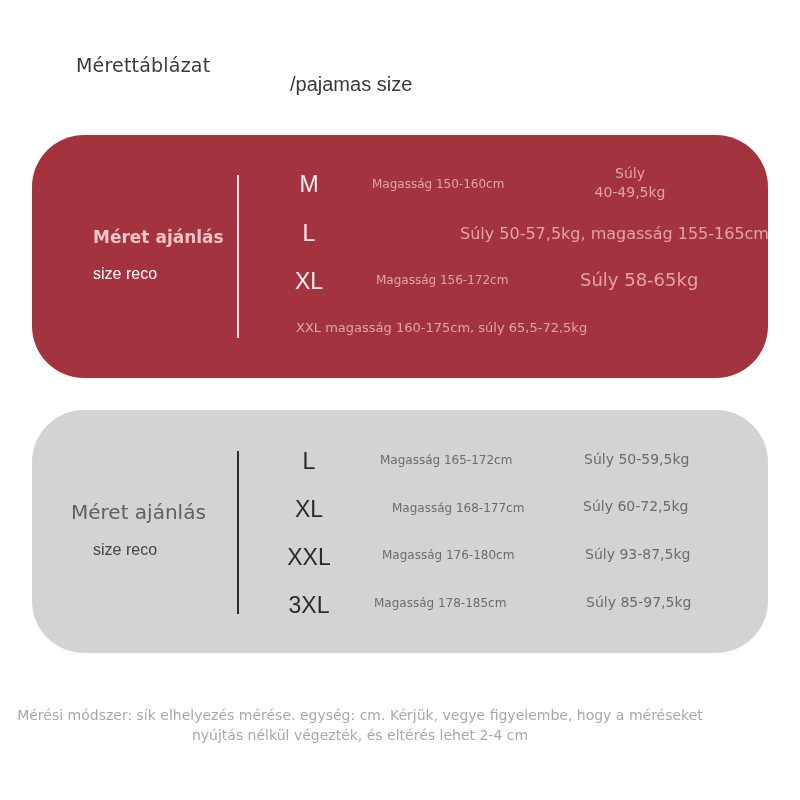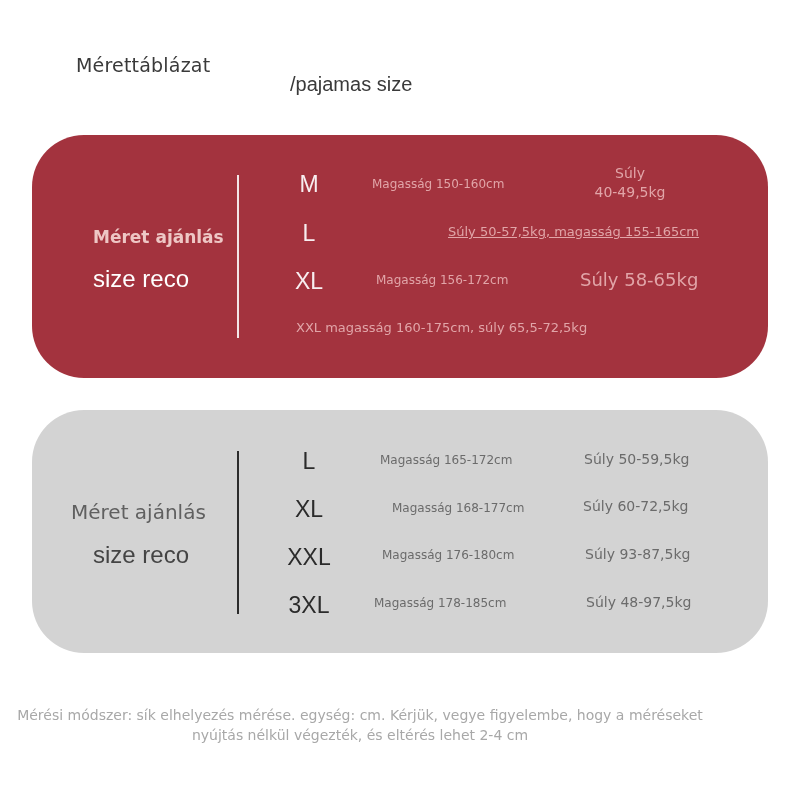--- a/index.html
+++ b/index.html
@@ -17,21 +17,21 @@
   .panel { position: absolute; left: 32px; width: 736px; border-radius: 52px; }
   .panel-red  { top: 135px; height: 243px; background: #a3333e; }
   .panel-gray { top: 410px; height: 243px; background: #d3d3d3; }
 
   .divider { position: absolute; width: 2px; }
   .divider-red  { left: 237px; top: 175px; height: 163px; background: #f3e6e8; }
   .divider-gray { left: 237px; top: 451px; height: 163px; background: #2b2b2b; }
 
   
   .label-hu { font-size: 17px; }
-  .label-en { font-family: "Liberation Sans", sans-serif; font-size: 24px; }
+  .label-en { font-family: "Liberation Sans", sans-serif; font-size: 16px; }
   .red .label-hu { left: 93px; top: 227px; color: #eec7c5; font-weight: bold; }
   .red .label-en { left: 93px; top: 265px; color: #ffffff; }
   .gray .label-hu { left: 71px; top: 500px; color: #606060; font-size: 20px; }
   .gray .label-en { left: 93px; top: 541px; color: #444444; }
 
   
   .size { font-family: "Liberation Sans", sans-serif; font-size: 23px; text-align: center; width: 60px; }
   .red .size  { color: #f8eef0; }
   .gray .size { color: #2b2b2b; }
 
@@ -60,21 +60,21 @@
   <div class="abs label-hu">Méret ajánlás</div>
   <div class="abs label-en">size reco</div>
   <div class="divider divider-red"></div>
 
   <div class="abs size" style="left:279px; top:171px;">M</div>
   <div class="abs meas m-sm" style="left:372px; top:177px;">Magasság 150-160cm</div>
   <div class="abs meas m-md center" style="left:590px; top:165px; width:80px;">Súly</div>
   <div class="abs meas m-md center" style="left:580px; top:184px; width:100px;">40-49,5kg</div>
 
   <div class="abs size" style="left:279px; top:220px;">L</div>
-  <div class="abs meas m-sm" style="left:448px; top:224px; font-size:13px;text-decoration:underline;">Súly 50-57,5kg, magasság 155-165cm</div>
+  <div class="abs meas m-sm" style="left:460px; top:224px; font-size:16px;">Súly 50-57,5kg, magasság 155-165cm</div>
 
   <div class="abs size" style="left:279px; top:268px;">XL</div>
   <div class="abs meas m-sm" style="left:376px; top:273px;">Magasság 156-172cm</div>
   <div class="abs meas m-lg" style="left:580px; top:269px;">Súly 58-65kg</div>
 
   <div class="abs meas" style="left:296px; top:320px; font-size:13px;">XXL magasság 160-175cm, súly 65,5-72,5kg</div>
 </div>
 
 <div class="gray">
   <div class="panel panel-gray"></div>
@@ -89,19 +89,19 @@
   <div class="abs size" style="left:279px; top:496px;">XL</div>
   <div class="abs meas m-sm" style="left:392px; top:501px;">Magasság 168-177cm</div>
   <div class="abs meas m-md" style="left:583px; top:498px;">Súly 60-72,5kg</div>
 
   <div class="abs size" style="left:279px; top:544px;">XXL</div>
   <div class="abs meas m-sm" style="left:382px; top:548px;text-align:right;">Magasság 176-180cm</div>
   <div class="abs meas m-md" style="left:585px; top:546px;">Súly 93-87,5kg</div>
 
   <div class="abs size" style="left:279px; top:592px;">3XL</div>
   <div class="abs meas m-sm" style="left:374px; top:596px;">Magasság 178-185cm</div>
-  <div class="abs meas m-md" style="left:586px; top:594px;">Súly 48-97,5kg</div>
+  <div class="abs meas m-md" style="left:586px; top:594px;">Súly 85-97,5kg</div>
 </div>
 
 <div class="footer">
   <div>Mérési módszer: sík elhelyezés mérése. egység: cm. Kérjük, vegye figyelembe, hogy a méréseket</div>
   <div>nyújtás nélkül végezték, és eltérés lehet 2-4 cm</div>
 </div>
 
 </body></html>

